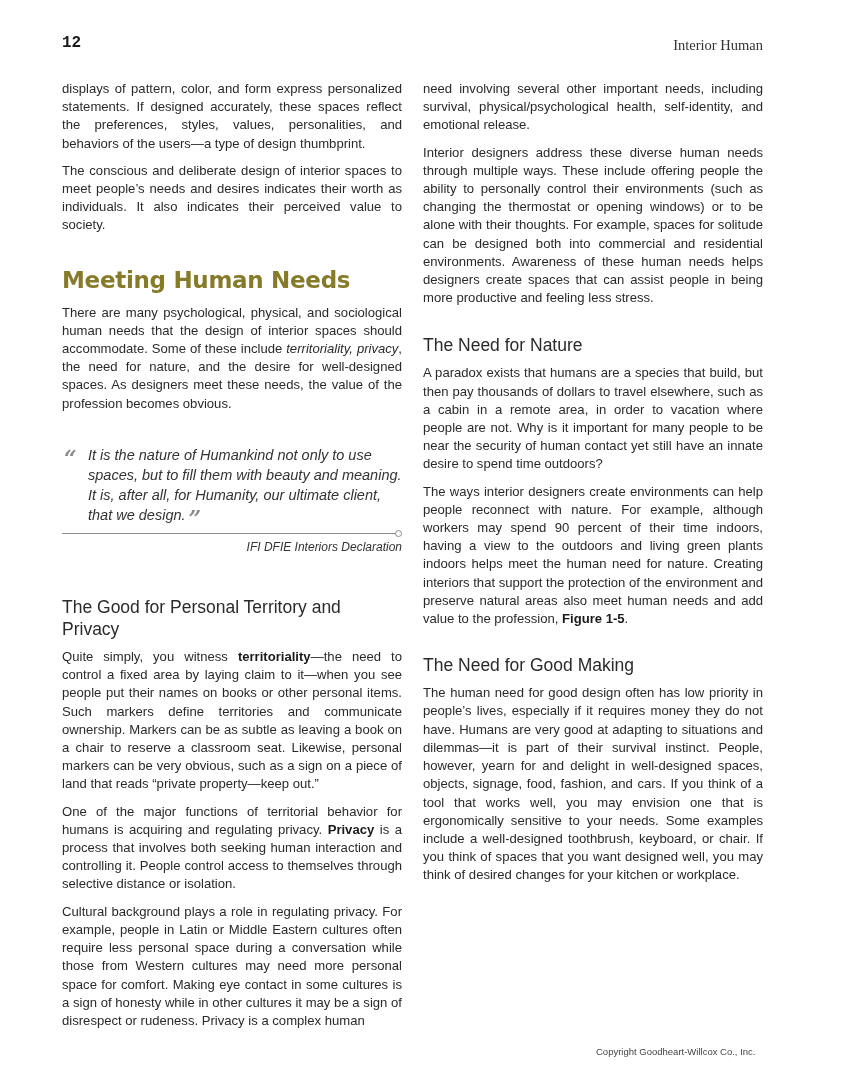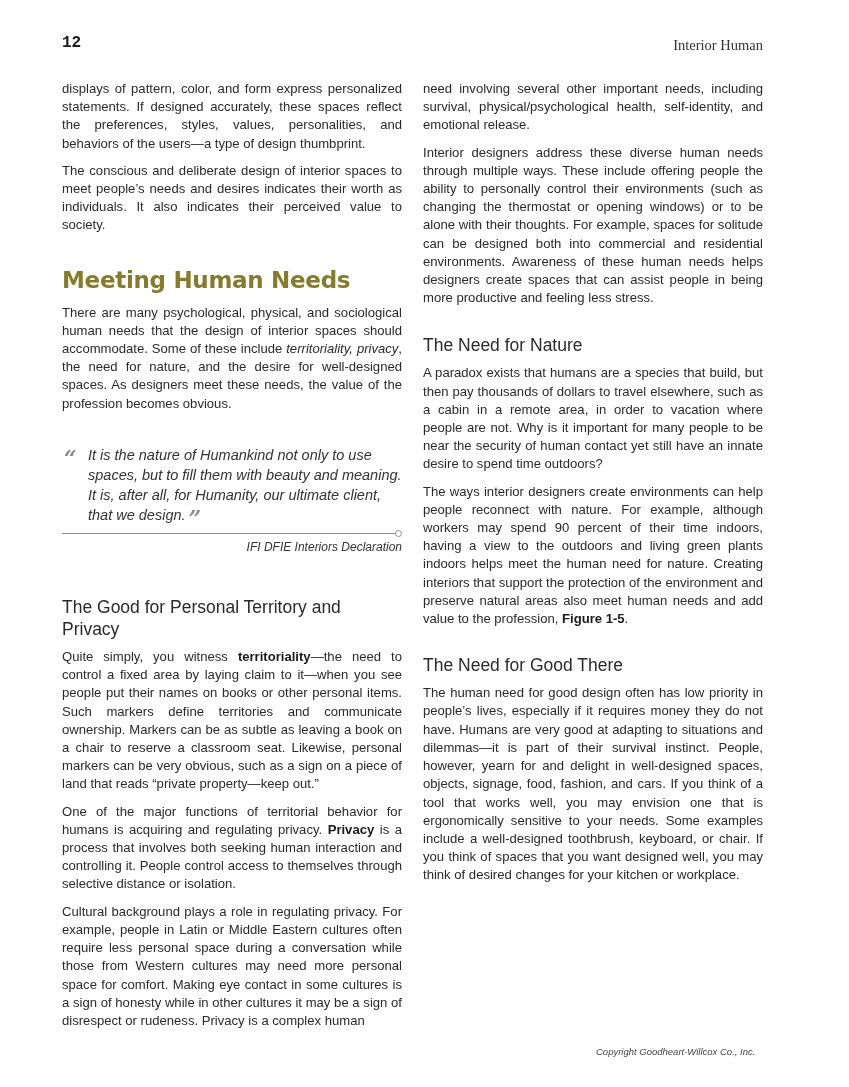--- a/index.html
+++ b/index.html
@@ -14,21 +14,21 @@
   h2.sub { font-family: "Liberation Sans", sans-serif; font-weight: normal; font-size: 17.5px; color: #2a2a2a; margin: 26px 0 8px 0; line-height: 22px; }
   .col.right h2.sub:first-of-type { margin-top: 27px; }
   .quote { margin: 32px 0 0 0; position: relative; }
   .quote-text { font-family: "Liberation Sans", sans-serif; font-style: italic; font-size: 14.5px; line-height: 20px; color: #333; padding-left: 26px; text-align: left; }
   .qmark { font-family: "DejaVu Serif", serif; font-weight: bold; font-style: italic; color: #8a8a8a; font-size: 22px; line-height: 10px; }
   .qopen { position: absolute; left: 2px; top: 8px; }
   .qclose { position: relative; top: 6px; margin-left: 3px; }
   .quote-rule { position: relative; height: 1px; background: #8c8c8c; margin: 8px 6px 0 0; }
   .quote-rule::after { content: ""; position: absolute; right: -6px; top: -3px; width: 5px; height: 5px; border: 1px solid #8c8c8c; border-radius: 50%; background: #fff; }
   .attribution { text-align: right; font-style: italic; font-size: 12px; color: #333; margin-top: 4px; }
-  .copyright { position: absolute; left: 596px; top: 1046px; font-family: "Liberation Sans", sans-serif; font-size: 9.5px; color: #444; font-style: italic; }
+  .copyright { position: absolute; left: 596px; top: 1046px; font-family: "Liberation Sans", sans-serif; font-size: 9.5px; color: #444; }
   b { font-weight: bold; color: #1a1a1a; }
   i { font-style: italic; }
 </style>
 </head>
 <body>
 
 <div class="page-num">12</div>
 <div class="running-head">Interior Human</div>
 
 <div class="col left">
@@ -53,17 +53,17 @@
 </div>
 
 <div class="col right">
   <p>need involving several other important needs, including survival, physical/psychological health, self-identity, and emotional release.</p>
   <p>Interior designers address these diverse human needs through multiple ways. These include offering people the ability to personally control their environments (such as changing the thermostat or opening windows) or to be alone with their thoughts. For example, spaces for solitude can be designed both into commercial and residential environments. Awareness of these human needs helps designers create spaces that can assist people in being more productive and feeling less stress.</p>
 
   <h2 class="sub">The Need for Nature</h2>
   <p>A paradox exists that humans are a species that build, but then pay thousands of dollars to travel elsewhere, such as a cabin in a remote area, in order to vacation where people are not. Why is it important for many people to be near the security of human contact yet still have an innate desire to spend time outdoors?</p>
   <p><span>The ways interior designers create environments can help people reconnect with nature. For example, although workers may spend 90 percent of their time indoors, having a view to the outdoors and living green plants indoors helps meet the human need for nature. Creating interiors that support the protection of the environment and preserve natural areas also meet human needs and add value to the profession, </span><b>Figure 1-5</b><span>.</span></p>
 
-  <h2 class="sub">The Need for Good There</h2>
+  <h2 class="sub">The Need for Good Making</h2>
   <p>The human need for good design often has low priority in people’s lives, especially if it requires money they do not have. Humans are very good at adapting to situations and dilemmas—it is part of their survival instinct. People, however, yearn for and delight in well-designed spaces, objects, signage, food, fashion, and cars. If you think of a tool that works well, you may envision one that is ergonomically sensitive to your needs. Some examples include a well-designed toothbrush, keyboard, or chair. If you think of spaces that you want designed well, you may think of desired changes for your kitchen or workplace.</p>
 </div>
 
 <div class="copyright">Copyright Goodheart-Willcox Co., Inc.</div>
 
 </body></html>

